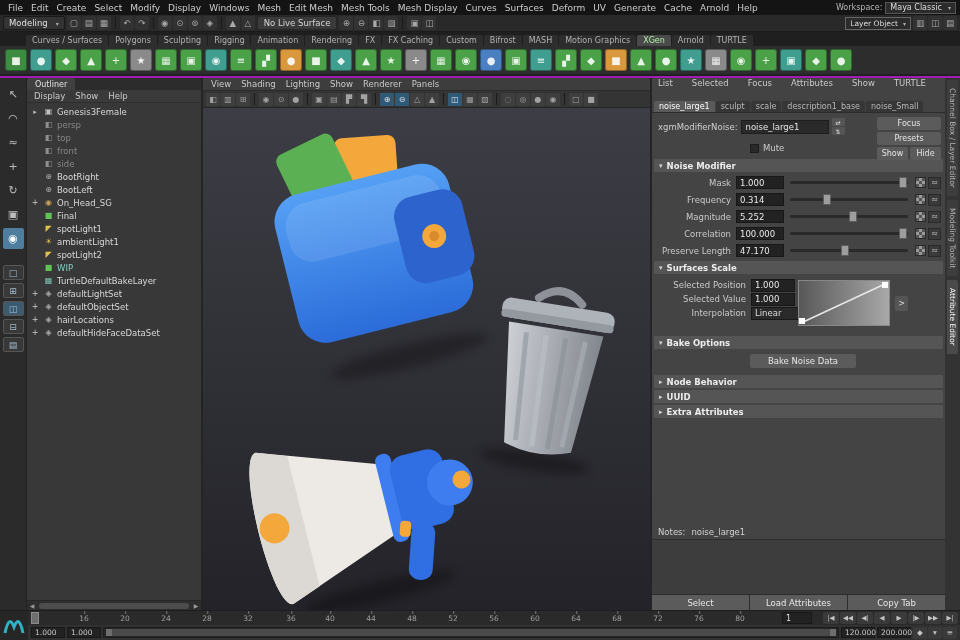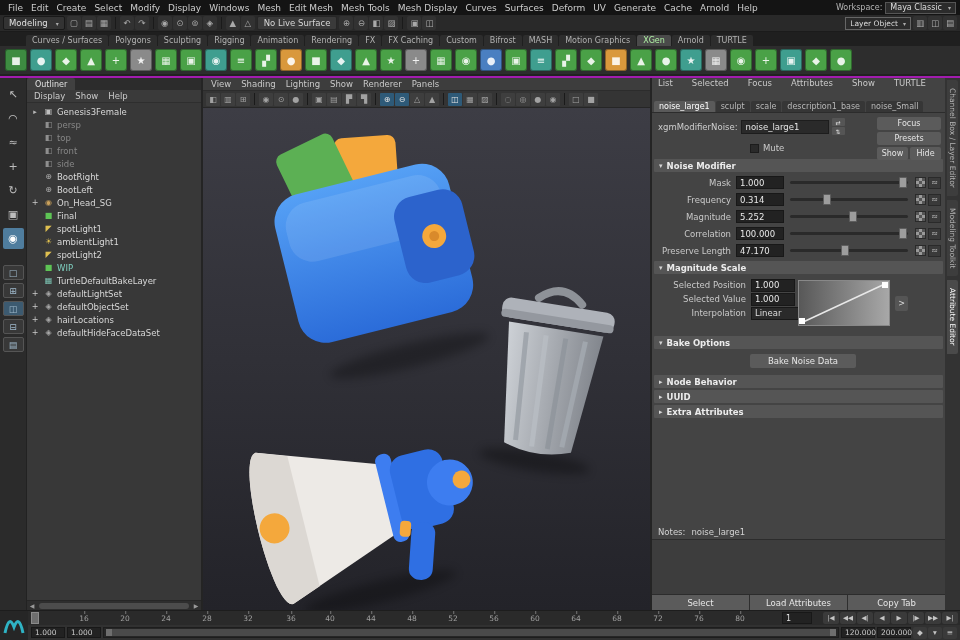--- a/index.html
+++ b/index.html
@@ -592,21 +592,21 @@
             <div class="aetrack">
               <div class="aehandle" style="left: calc(47% - 4px);"></div>
             </div>
             <div class="checker"></div>
             <div class="curvebtn">≈</div>
           </div>
         </div>
 
       <div class="aesection">
         <span class="secarrow">▾</span>
-        <span class="sectitle">Magnitude Scale</span>
+        <span class="sectitle">Surfaces Scale</span>
       </div>
       <div class="msarea">
         <div id="ms-rows">
             <div class="aerow ms">
               <span class="aelabel">Selected Position</span>
               <div class="aefield small">
                 <span>1.000</span>
               </div>
             </div>
             <div class="aerow ms">

